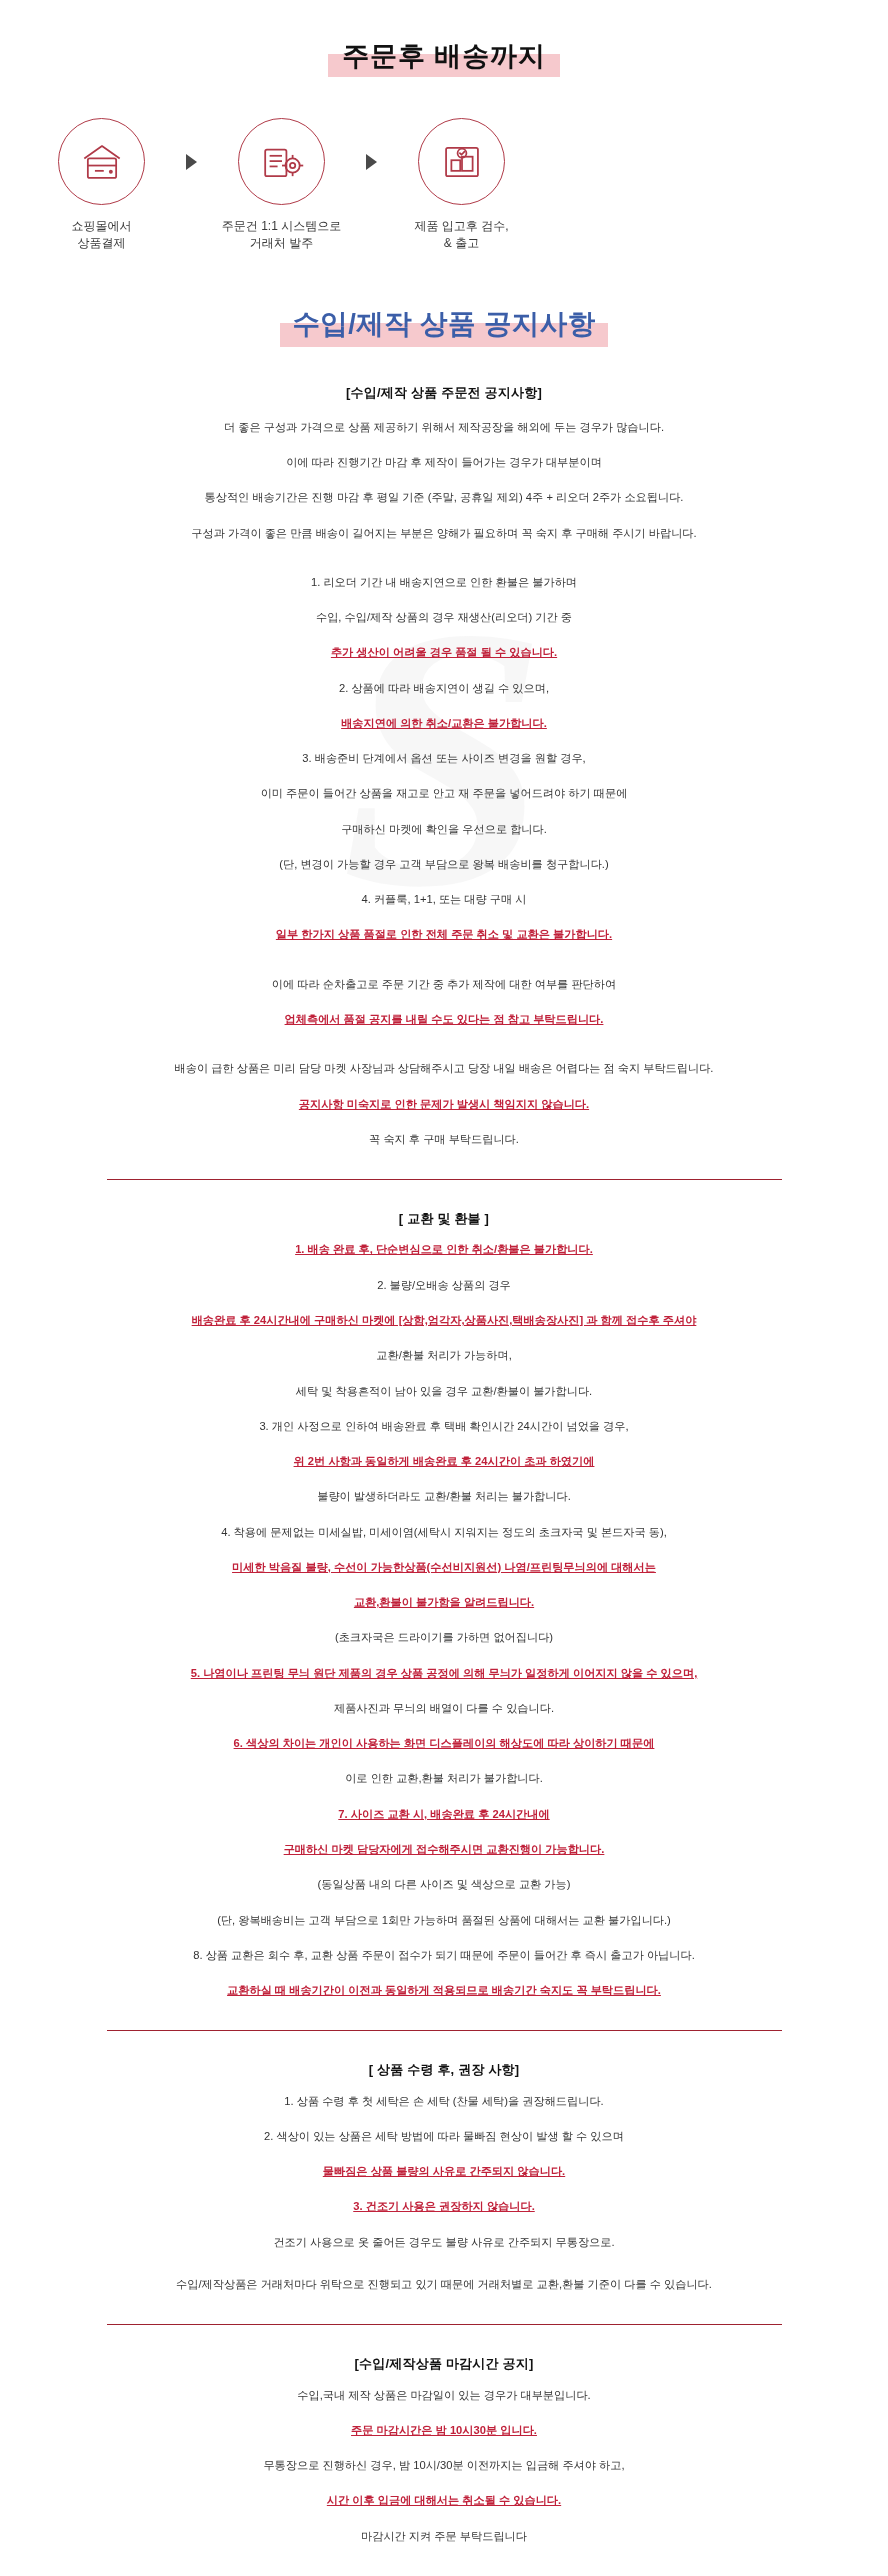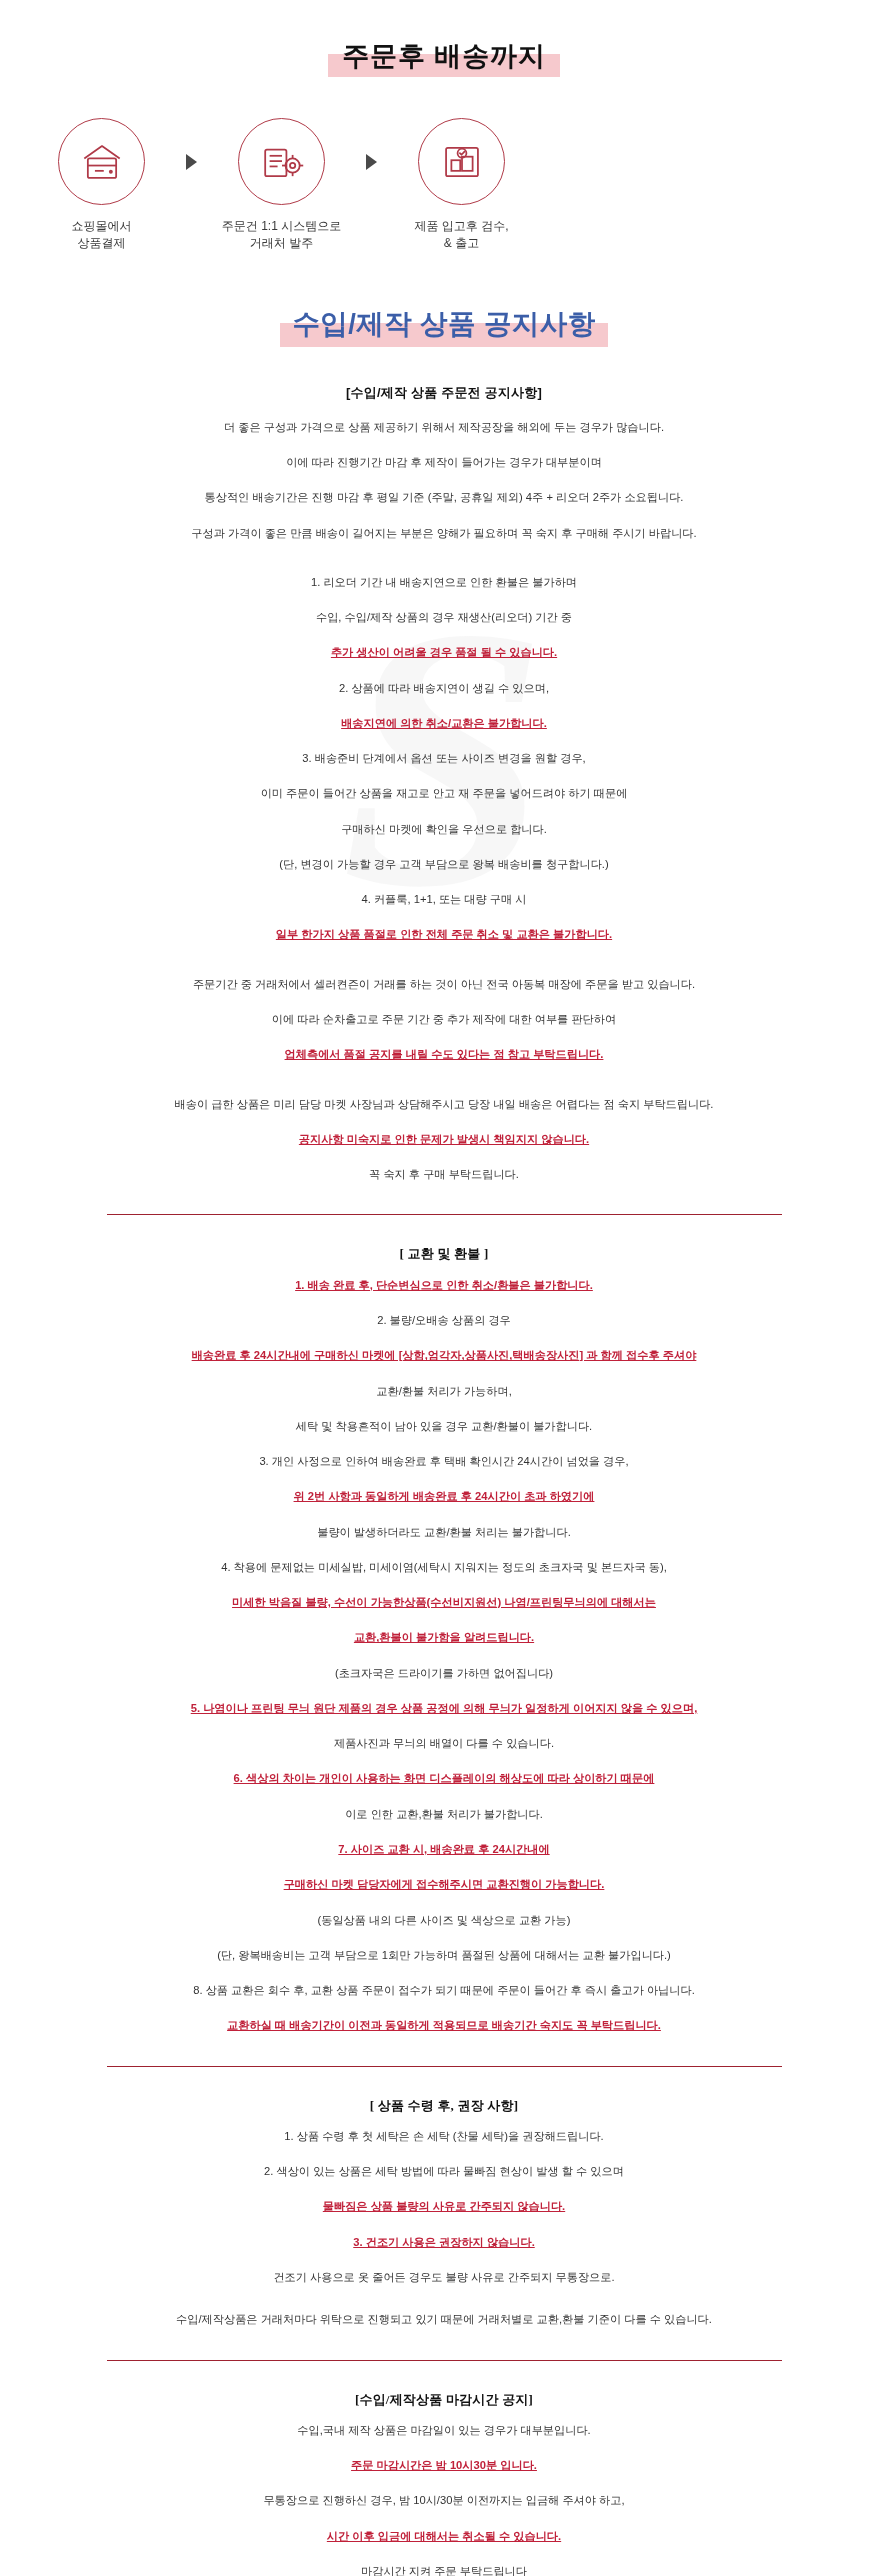--- a/index.html
+++ b/index.html
@@ -122,21 +122,21 @@
 
   .block { margin-bottom: 30px; }
 
   h3.blk-head {
     font-size: 13px;
     font-weight: bold;
     color: #111;
     margin: 0 0 12.4px 0;
     letter-spacing: 0.2px;
   }
-  h3.blk-head.spaced { margin-top: 12px; font-family: Liberation Serif, serif; }
+  h3.blk-head.spaced { margin-top: 12px; }
 
   p.line {
     margin: 16px;
     font-size: 11.2px;
     line-height: 1.72;
     color: #333;
   }
   p.line.em { color: #c0213a; font-weight: bold; text-decoration: underline; }
   p.gap { margin-top: 12.4px; }
   p.gap-lg { margin-top: 23px; }
@@ -257,21 +257,20 @@
         <p class="line gap">3. 배송준비 단계에서 옵션 또는 사이즈 변경을 원할 경우,</p>
         <p class="line">이미 주문이 들어간 상품을 재고로 안고 재 주문을 넣어드려야 하기 때문에</p>
         <p class="line">구매하신 마켓에 확인을 우선으로 합니다.</p>
         <p class="line">(단, 변경이 가능할 경우 고객 부담으로 왕복 배송비를 청구합니다.)</p>
 
         <p class="line gap">4. 커플룩, 1+1, 또는 대량 구매 시</p>
         <p class="line em">일부 한가지 상품 품절로 인한 전체 주문 취소 및 교환은 불가합니다.</p>
       </div>
 
       <div class="block">
-        <p class="line gap-lg">주문기간 중 거래처에서 셀러켠즌이 거래를 하는 것이 아닌 전국 아동복 매장에 주문을 받고 있습니다.</p>
         <p class="line">이에 따라 순차출고로 주문 기간 중 추가 제작에 대한 여부를 판단하여</p>
         <p class="line em">업체측에서 품절 공지를 내릴 수도 있다는 점 참고 부탁드립니다.</p>
       </div>
 
       <div class="block">
         <p class="line gap-lg">배송이 급한 상품은 미리 담당 마켓 사장님과 상담해주시고 당장 내일 배송은 어렵다는 점 숙지 부탁드립니다.</p>
         <p class="line em">공지사항 미숙지로 인한 문제가 발생시 책임지지 않습니다.</p>
         <p class="line">꼭 숙지 후 구매 부탁드립니다.</p>
       </div>
 

